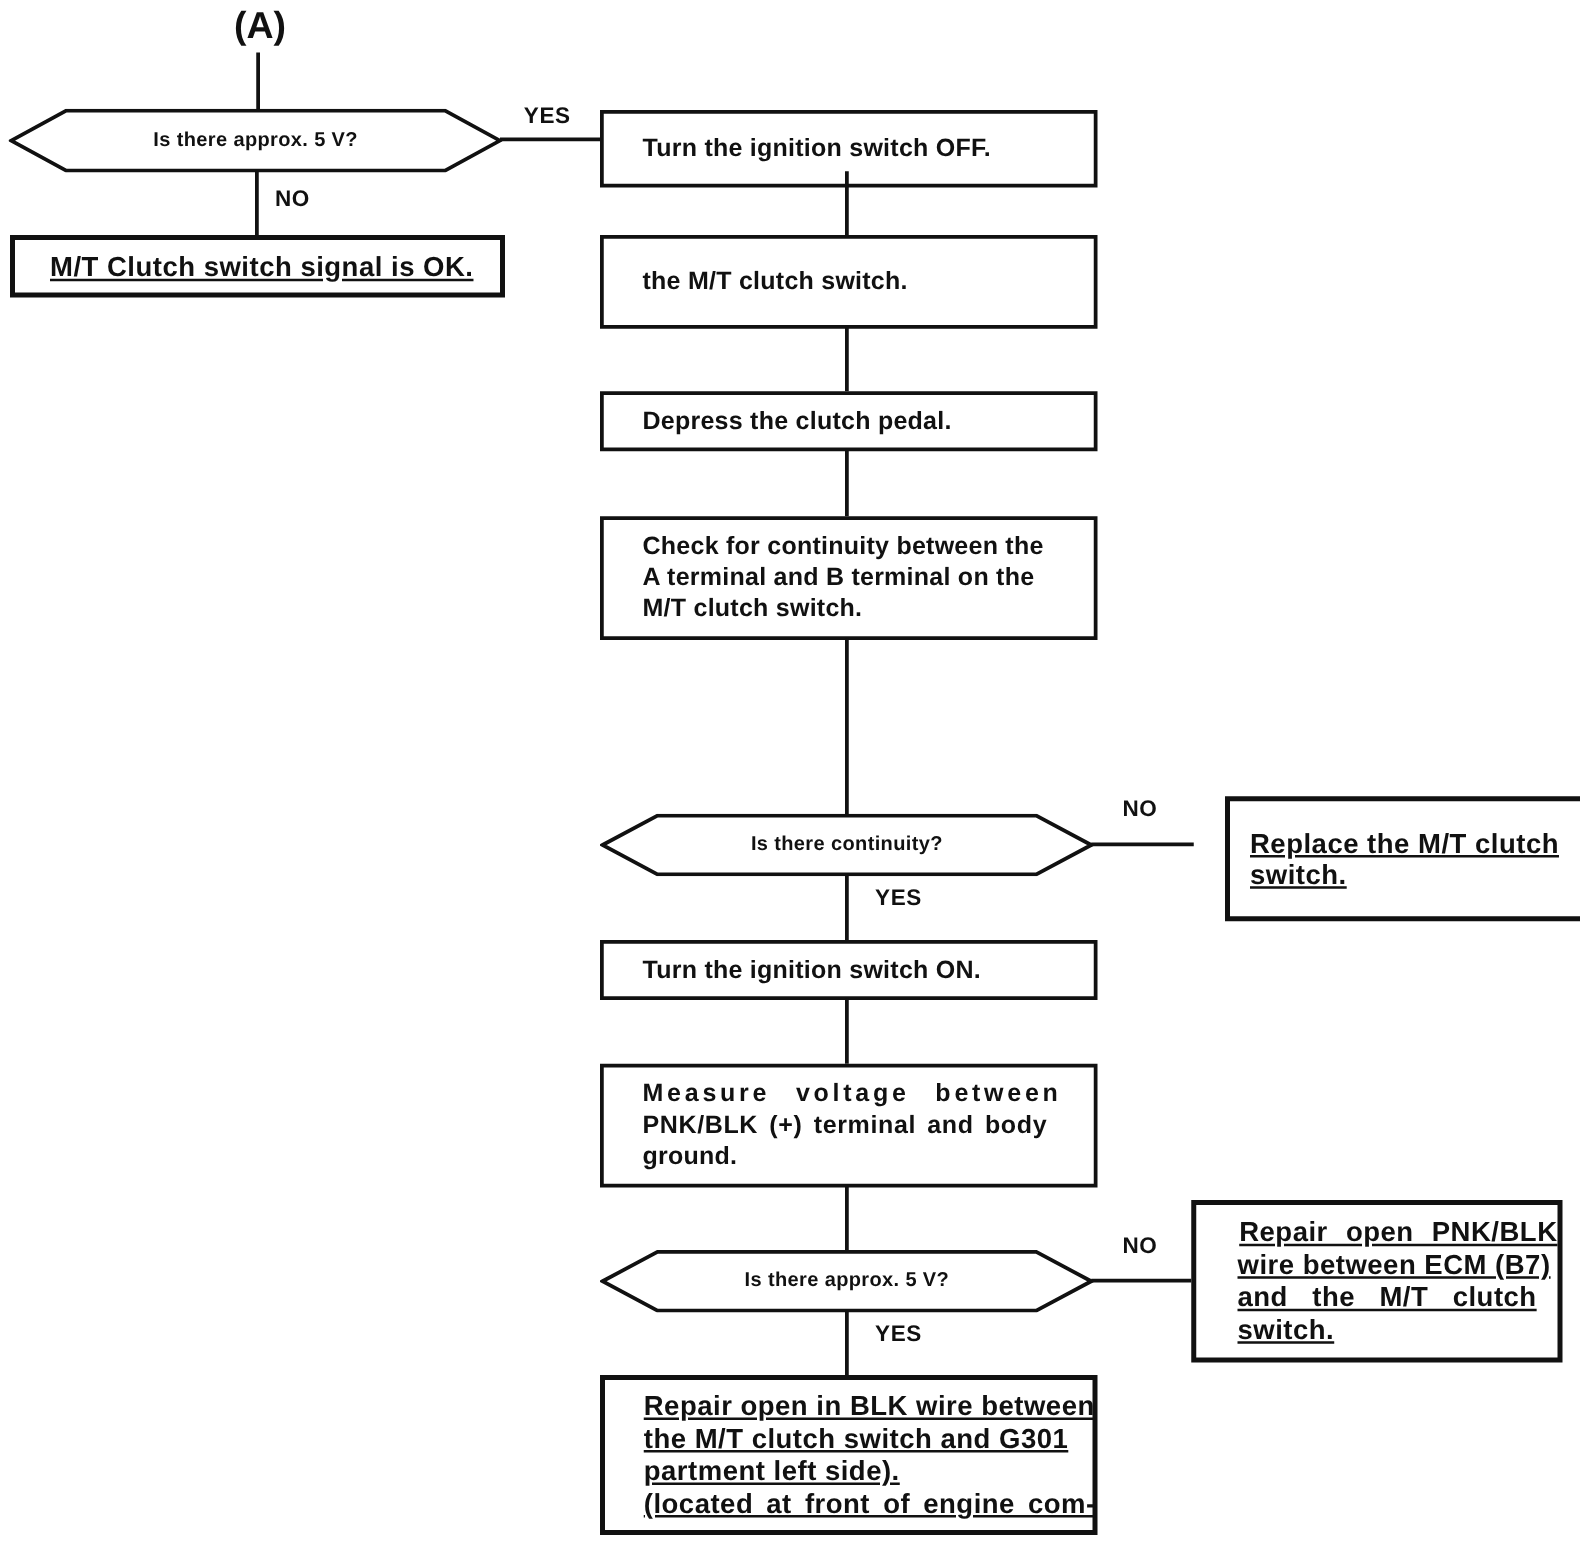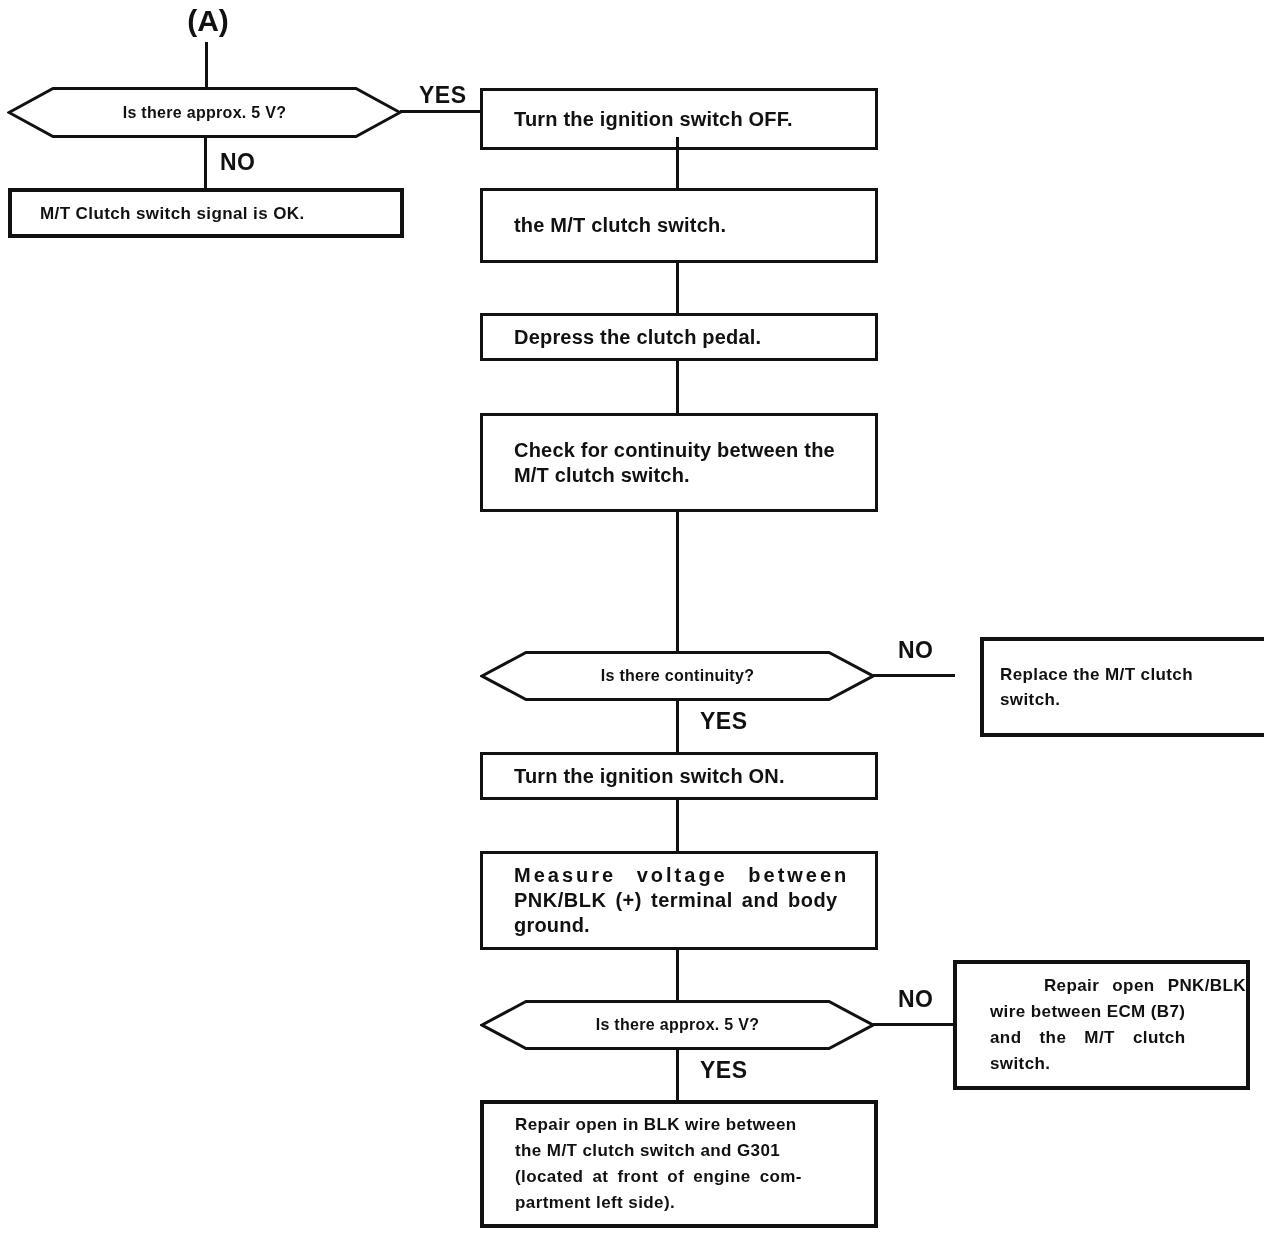--- a/index.html
+++ b/index.html
@@ -22,39 +22,39 @@
     border: 3px solid var(--ink);
     display: flex;
     flex-direction: column;
     justify-content: center;
     font-size: 20px;
     font-weight: 700;
     letter-spacing: 0.2px;
     line-height: 25px;
   }
   .box .bline { white-space: nowrap; }
-  .result { border-width: 4px; font-size: 17px; letter-spacing: 0.4px; }
+  .result { border-width: 4px; font-size: 22px; letter-spacing: 0.4px; text-decoration: underline; }
   .hex {
     position: absolute;
     display: flex;
     align-items: center;
     justify-content: center;
   }
   .hex svg { position: absolute; left: 0; top: 0; width: 100%; height: 100%; }
   .hex .hex-text {
     position: relative;
     font-size: 16px;
     font-weight: 700;
     letter-spacing: 0.3px;
     white-space: nowrap;
   }
   .conn { position: absolute; background: var(--ink); }
   .branch-label {
     position: absolute;
-    font-size: 23px;
+    font-size: 18px;
     font-weight: 700;
     letter-spacing: 0.5px;
   }
   .entry {
     position: absolute;
     left: 160px; top: 4px; width: 96px;
     text-align: center;
     font-size: 30px;
     font-weight: 600;
   }
@@ -133,20 +133,21 @@
   </div>
   <div class="conn" id="conn-b"></div>
 
   <div class="box" id="box-depress">
     <div class="bline">Depress the clutch pedal.</div>
   </div>
   <div class="conn" id="conn-c"></div>
 
   <div class="box" id="box-check">
     <div class="bline">Check for continuity between the</div>
+    <div class="bline">A terminal and B terminal on the</div>
     <div class="bline">M/T clutch switch.</div>
   </div>
   <div class="conn" id="conn-d"></div>
 
   <div class="hex" id="hex-mid">
     <svg viewBox="0 0 395 50" preserveAspectRatio="none">
       <polygon points="2,25 46,1.5 349,1.5 393,25 349,48.5 46,48.5" fill="#ffffff" stroke="#111111" stroke-width="3"></polygon>
     </svg>
     <div class="hex-text">Is there continuity?</div>
   </div>
@@ -190,17 +191,17 @@
     <div class="bline ws-13">and the M/T clutch</div>
     <div class="bline">switch.</div>
   </div>
 
   <div class="branch-label" id="lbl-yes3">YES</div>
   <div class="conn" id="conn-h"></div>
 
   <div class="box result" id="box-repair-blk">
     <div class="bline">Repair open in BLK wire between</div>
     <div class="bline">the M/T clutch switch and G301</div>
+    <div class="bline">partment left side).</div>
     <div class="bline ws-4">(located at front of engine com-</div>
-    <div class="bline">partment left side).</div>
   </div>
 
 </div>
 
 </body></html>

